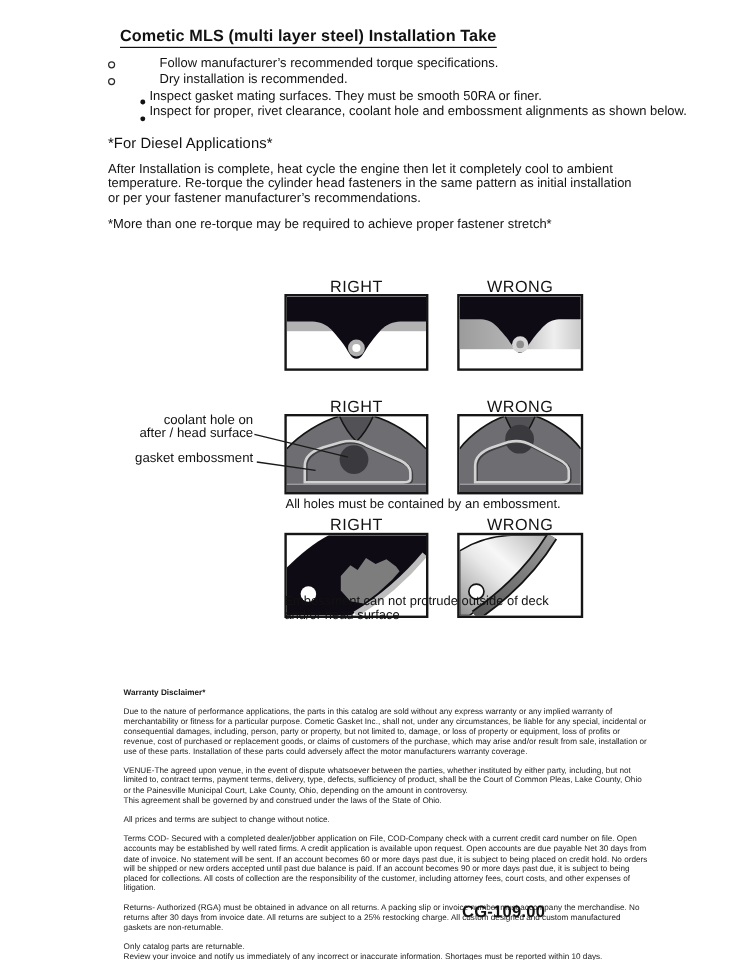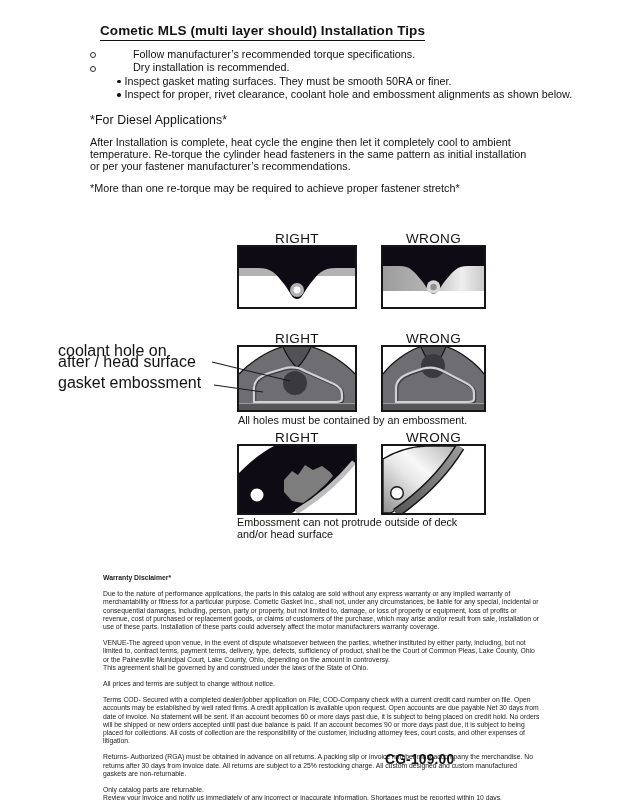--- a/index.html
+++ b/index.html
@@ -9,46 +9,46 @@
   }
   
   .content{position:absolute;left:90px;top:21px;width:468px;}
   .title{
     display:inline-block;margin-left:10px;font-size:13.5px;font-weight:bold;
     letter-spacing:.1px;border-bottom:1.6px solid #121212;padding-bottom:1.5px;
   }
   .bullets{margin-top:7px;font-size:10.8px;line-height:13.5px;}
   .b-row{display:flex;align-items:flex-start;gap:32px;}
   .b-mark{flex:0 0 auto;width:4px;height:4px;border:1.1px solid #2a2a2a;border-radius:50%;margin:4.6px 5px 0 0;}
-  .sb-row{display:flex;align-items:flex-start;margin-left:27px;white-space:nowrap;}
+  .sb-row{display:flex;align-items:flex-end;margin-left:27px;white-space:nowrap;}
   .sb-mark{flex:0 0 auto;width:3.6px;height:3.6px;background:#121212;border-radius:50%;margin:5px 4px 0 0;}
   .diesel-h{margin-top:11px;font-size:12.3px;font-weight:normal;letter-spacing:.1px;}
   .para{margin-top:9px;font-size:10.8px;line-height:12.4px;white-space:pre-line;width:452px;}
   
   .rw{position:absolute;font-size:13.5px;letter-spacing:.4px;text-align:center;}
   .rw.l{left:237px;width:120px;}
   .rw.r{left:381px;width:105px;}
   .dbox{position:absolute;border:2px solid #161616;box-sizing:border-box;background:#fff;}
   .dbox svg{display:block;width:100%;height:100%;}
   .cap{position:absolute;font-size:10.8px;line-height:11.8px;white-space:pre-line;}
-  .ann{position:absolute;left:58px;width:153px;font-size:16px;line-height:11.3px;}
+  .ann{position:absolute;left:58px;width:153px;text-align:right;font-size:11px;line-height:11.3px;}
   .overlay{position:absolute;left:0;top:0;pointer-events:none;}
   
   .warranty{position:absolute;left:103px;top:574px;width:437px;font-size:6.8px;line-height:8.2px;color:#1a1a1a;}
   .warranty .w-h{font-weight:bold;margin-bottom:8px;}
   .warranty p{margin:0 0 8px 0;white-space:pre-line;}
   .pagenum{position:absolute;left:385px;top:752px;font-size:13.8px;letter-spacing:.2px;font-weight:bold;}
 </style>
 </head>
 <body>
 
 <div class="page">
 
   <div class="content">
-    <div class="title">Cometic MLS (multi layer should) Installation Tips</div>
+    <div class="title">Cometic MLS (multi layer steel) Installation Take</div>
 
     <div class="bullets">
       <div class="b-row">
         <span class="b-mark"></span>
         <span>Follow manufacturer’s recommended torque specifications.</span>
       </div>
       <div class="b-row">
         <span class="b-mark"></span>
         <span>Dry installation is recommended.</span>
       </div>
@@ -164,21 +164,21 @@
           <stop offset="0" stop-color="#565656"></stop>
             <stop offset="1" stop-color="#9a9a9a"></stop>
         </linearGradient>
       </defs>
       <path d="M0,13 C13,5 27,0.5 43,0 L73,0 C57,27 33,50 8,67 L0,67 Z" fill="url(#g3)" stroke="#141414" stroke-width="1.3"></path>
       <path d="M13,67 C39,49 61,27 77,1" fill="none" stroke="#141414" stroke-width="10"></path>
       <path d="M13,67 C39,49 61,27 77,1" fill="none" stroke="url(#g4)" stroke-width="7"></path>
       <circle cx="14" cy="47" r="6.3" fill="#ffffff" stroke="#141414" stroke-width="1.4"></circle>
     </svg>
   </div>
-  <div class="cap" style="left:237px;top:517px">Embossment can not protrude outside of deck
+  <div class="cap" style="left:237px;top:496px">Embossment can not protrude outside of deck
 and/or head surface</div>
 
   <svg class="overlay" width="618" height="800">
     <line x1="212" y1="362" x2="290" y2="381" stroke="#1a1a1a" stroke-width="1.1"></line>
     <line x1="214" y1="385" x2="263" y2="392" stroke="#1a1a1a" stroke-width="1.1"></line>
   </svg>
 
   <div class="warranty">
     <div class="w-h">Warranty Disclaimer*</div>
     <p>Due to the nature of performance applications, the parts in this catalog are sold without any express warranty or any implied warranty of merchantability or fitness for a particular purpose.  Cometic Gasket Inc., shall not, under any circumstances, be liable for any special, incidental or consequential damages, including, person, party or property, but not limited to, damage, or loss of property or equipment, loss of profits or revenue, cost of purchased or replacement goods, or claims of customers of the purchase, which may arise and/or result from sale, installation or use of these parts.  Installation of these parts could adversely affect the motor manufacturers warranty coverage.</p>

